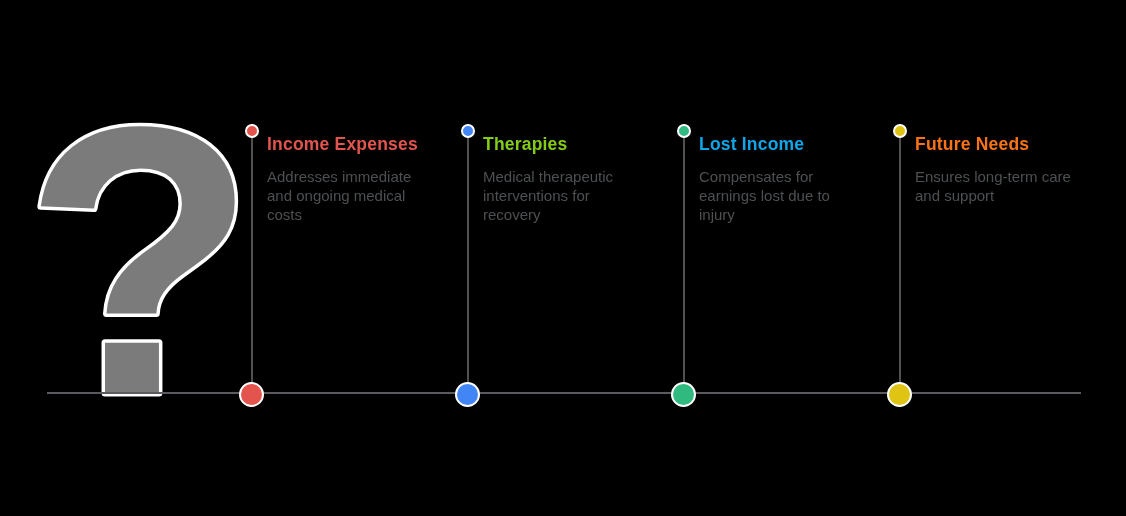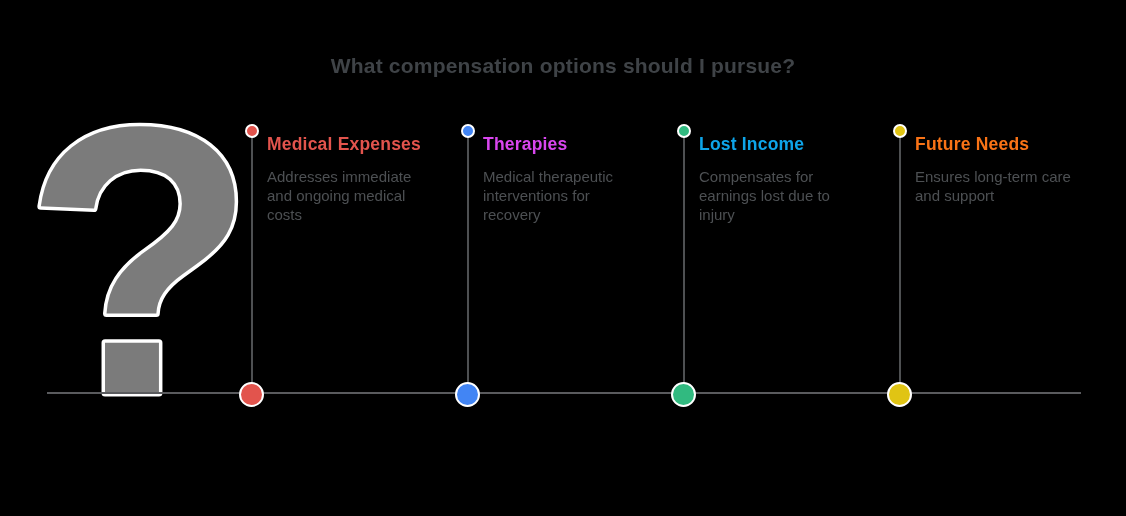--- a/index.html
+++ b/index.html
@@ -92,43 +92,42 @@
     line-height: 19px;
     color: #4d5053;
     white-space: pre-line;
   }
 </style>
 </head>
 <body>
 
 <div class="canvas">
 
-  <h1 class="title">What compensation options should I pursue?</h1>
 
   <svg class="qmark-svg" viewBox="0 0 250 340" xmlns="http://www.w3.org/2000/svg">
     <text x="122" y="307" text-anchor="middle" font-family="Liberation Sans, DejaVu Sans, sans-serif" font-weight="700" font-size="382" paint-order="stroke fill" stroke-linejoin="round" stroke="#ffffff" stroke-width="7" fill="#7b7b7b">?</text>
   </svg>
 
   <div class="baseline"></div>
 
   <div class="col" style="left:252px">
     <div class="vline"></div>
     <div class="dot dot-small" style="background-color: rgb(226, 84, 77);"></div>
     <div class="dot dot-big" style="background-color: rgb(226, 84, 77);"></div>
-    <div class="item-label" style="color: rgb(226, 84, 77);">Medical Expenses</div>
+    <div class="item-label" style="color: rgb(226, 84, 77);">Income Expenses</div>
     <div class="item-desc">Addresses immediate
 and ongoing medical
 costs</div>
   </div>
 
   <div class="col" style="left:468px">
     <div class="vline"></div>
     <div class="dot dot-small" style="background-color: rgb(66, 133, 244);"></div>
     <div class="dot dot-big" style="background-color: rgb(66, 133, 244);"></div>
-    <div class="item-label" style="color: #d946ef;">Therapies</div>
+    <div class="item-label" style="color: #84cc16;">Therapies</div>
     <div class="item-desc">Medical therapeutic
 interventions for
 recovery</div>
   </div>
 
   <div class="col" style="left:684px">
     <div class="vline"></div>
     <div class="dot dot-small" style="background-color: rgb(49, 186, 128);"></div>
     <div class="dot dot-big" style="background-color: rgb(49, 186, 128);"></div>
     <div class="item-label" style="color: #0ea5e9;">Lost Income</div>

